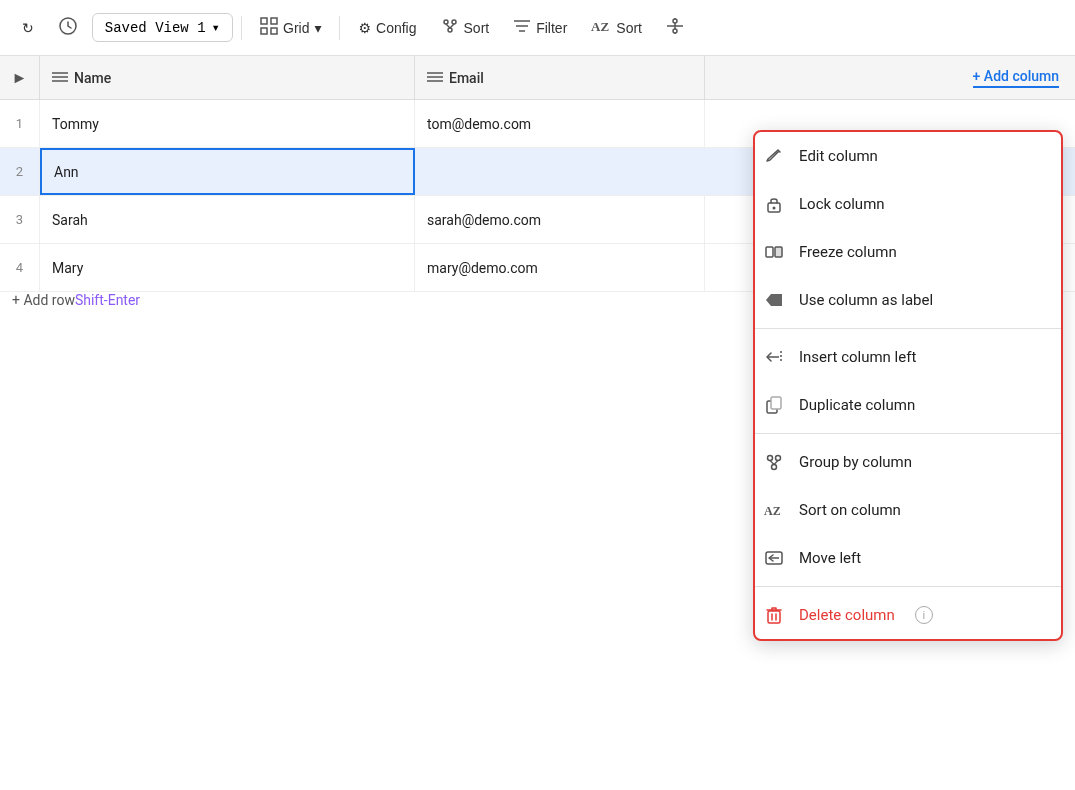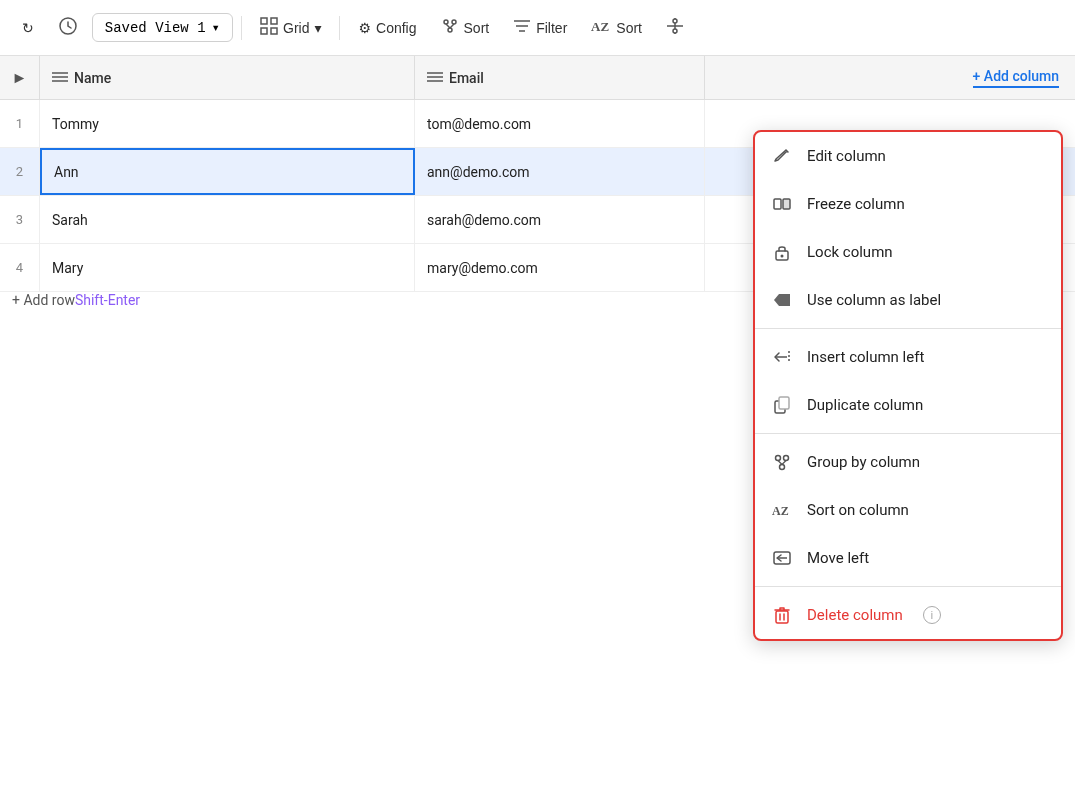--- a/index.html
+++ b/index.html
@@ -182,21 +182,21 @@
       border-radius: 8px;
       box-shadow: 0 4px 20px rgba(0,0,0,0.18);
       border: 2px solid #e53935;
       z-index: 100;
       overflow: hidden;
     }
     .menu-item {
       display: flex;
       align-items: center;
       gap: 14px;
-      padding: 13px 16px;
+      padding: 13px 8px;
       font-size: 15px;
       color: #222;
       cursor: pointer;
       border-bottom: none;
     }
     .menu-divider {
       height: 1px;
       background: #e0e0e0;
       margin: 4px 0;
     }
@@ -339,21 +339,20 @@
 
   <div class="grid-row">
     <div class="row-num">1</div>
     <div class="row-name">Tommy</div>
     <div class="row-email">tom@demo.com</div>
   </div>
 
   <div class="grid-row selected">
     <div class="row-num">2</div>
     <div class="row-name selected-cell">Ann</div>
-    <div class="row-email">ann@demo.com</div>
   </div>
 
   <div class="grid-row">
     <div class="row-num">3</div>
     <div class="row-name">Sarah</div>
     <div class="row-email">sarah@demo.com</div>
   </div>
 
   <div class="grid-row">
     <div class="row-num">4</div>
@@ -372,37 +371,37 @@
       <div class="menu-icon">
         <svg width="18" height="18" viewBox="0 0 18 18" fill="none">
           <path d="M2 14L5 13L14 4L13 3L3 12L2 14ZM13 3L15 5" stroke="#555" stroke-width="1.5" stroke-linecap="round" stroke-linejoin="round" fill="none"></path>
         </svg>
       </div>
       <span class="menu-label">Edit column</span>
     </div>
 
     <div class="menu-item">
       <div class="menu-icon">
-        <svg width="18" height="18" viewBox="0 0 18 18" fill="none">
-          <rect x="1" y="4" width="7" height="10" rx="1" stroke="#555" stroke-width="1.5" fill="none"></rect>
-          <rect x="10" y="4" width="7" height="10" rx="1" stroke="#555" stroke-width="1.5" fill="#ddd"></rect>
-        </svg>
-      </div>
-      <span class="menu-label">Freeze column</span>
-    </div>
-
-    <div class="menu-item">
-      <div class="menu-icon">
         <svg width="16" height="18" viewBox="0 0 16 18" fill="none">
           <rect x="2" y="8" width="12" height="9" rx="1.5" stroke="#555" stroke-width="1.5" fill="none"></rect>
           <path d="M5 8V5.5C5 3.567 11 3.567 11 5.5V8" stroke="#555" stroke-width="1.5" fill="none" stroke-linecap="round"></path>
           <circle cx="8" cy="13" r="1.5" fill="#555"></circle>
         </svg>
       </div>
       <span class="menu-label">Lock column</span>
+    </div>
+
+    <div class="menu-item">
+      <div class="menu-icon">
+        <svg width="18" height="18" viewBox="0 0 18 18" fill="none">
+          <rect x="1" y="4" width="7" height="10" rx="1" stroke="#555" stroke-width="1.5" fill="none"></rect>
+          <rect x="10" y="4" width="7" height="10" rx="1" stroke="#555" stroke-width="1.5" fill="#ddd"></rect>
+        </svg>
+      </div>
+      <span class="menu-label">Freeze column</span>
     </div>
 
     <div class="menu-item">
       <div class="menu-icon">
         <svg width="16" height="16" viewBox="0 0 16 16" fill="none">
           <polygon points="0,8 5,2 16,2 16,14 5,14" fill="#666"></polygon>
         </svg>
       </div>
       <span class="menu-label">Use column as label</span>
     </div>

